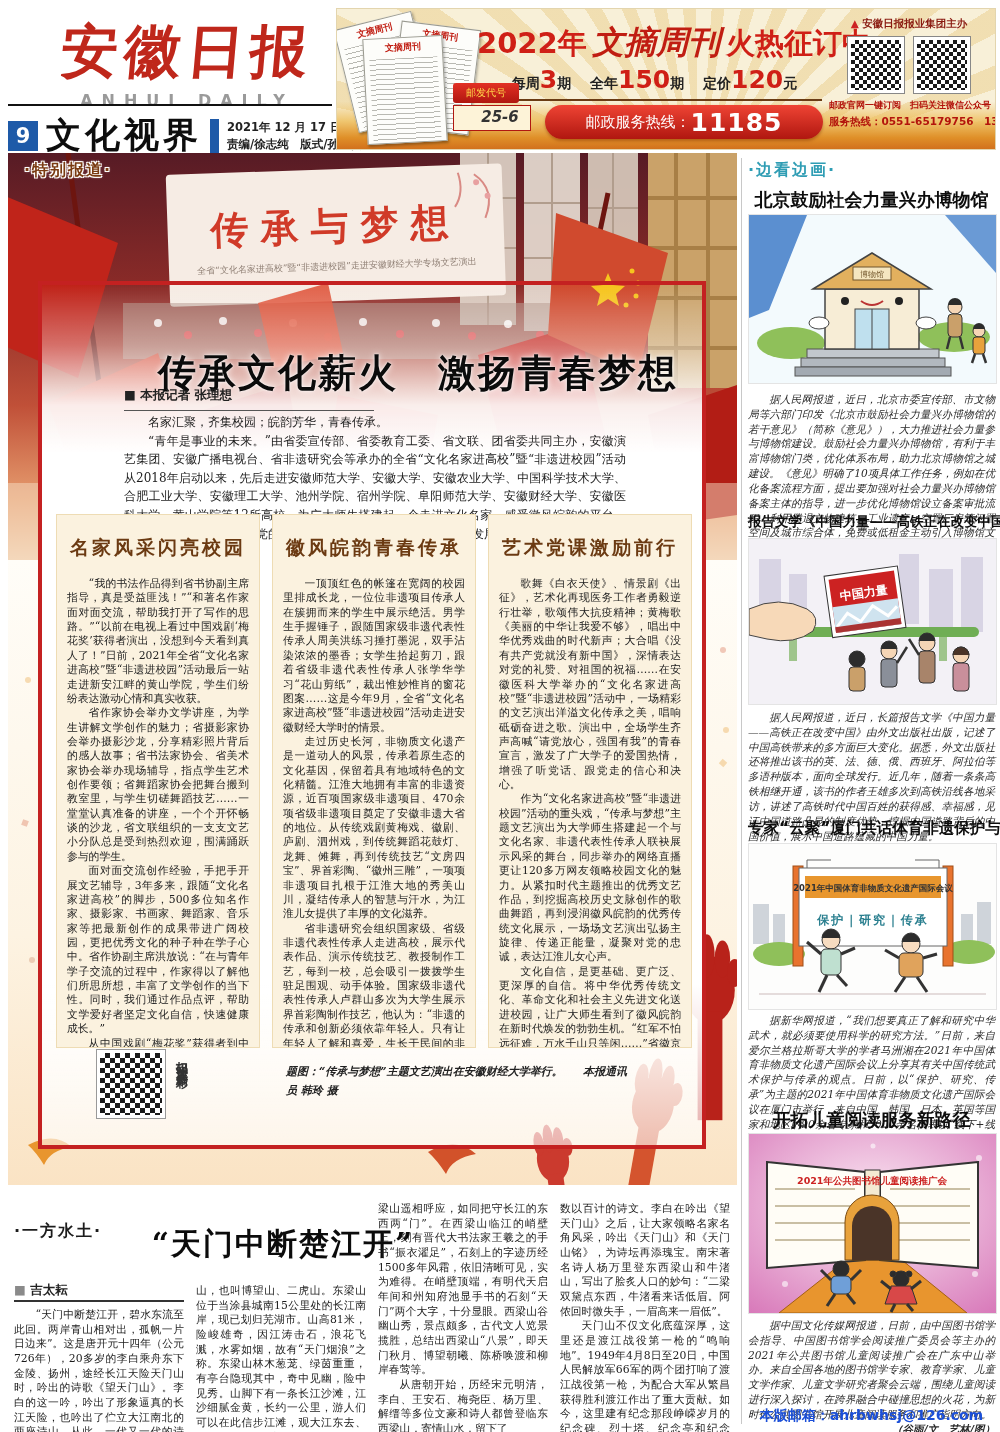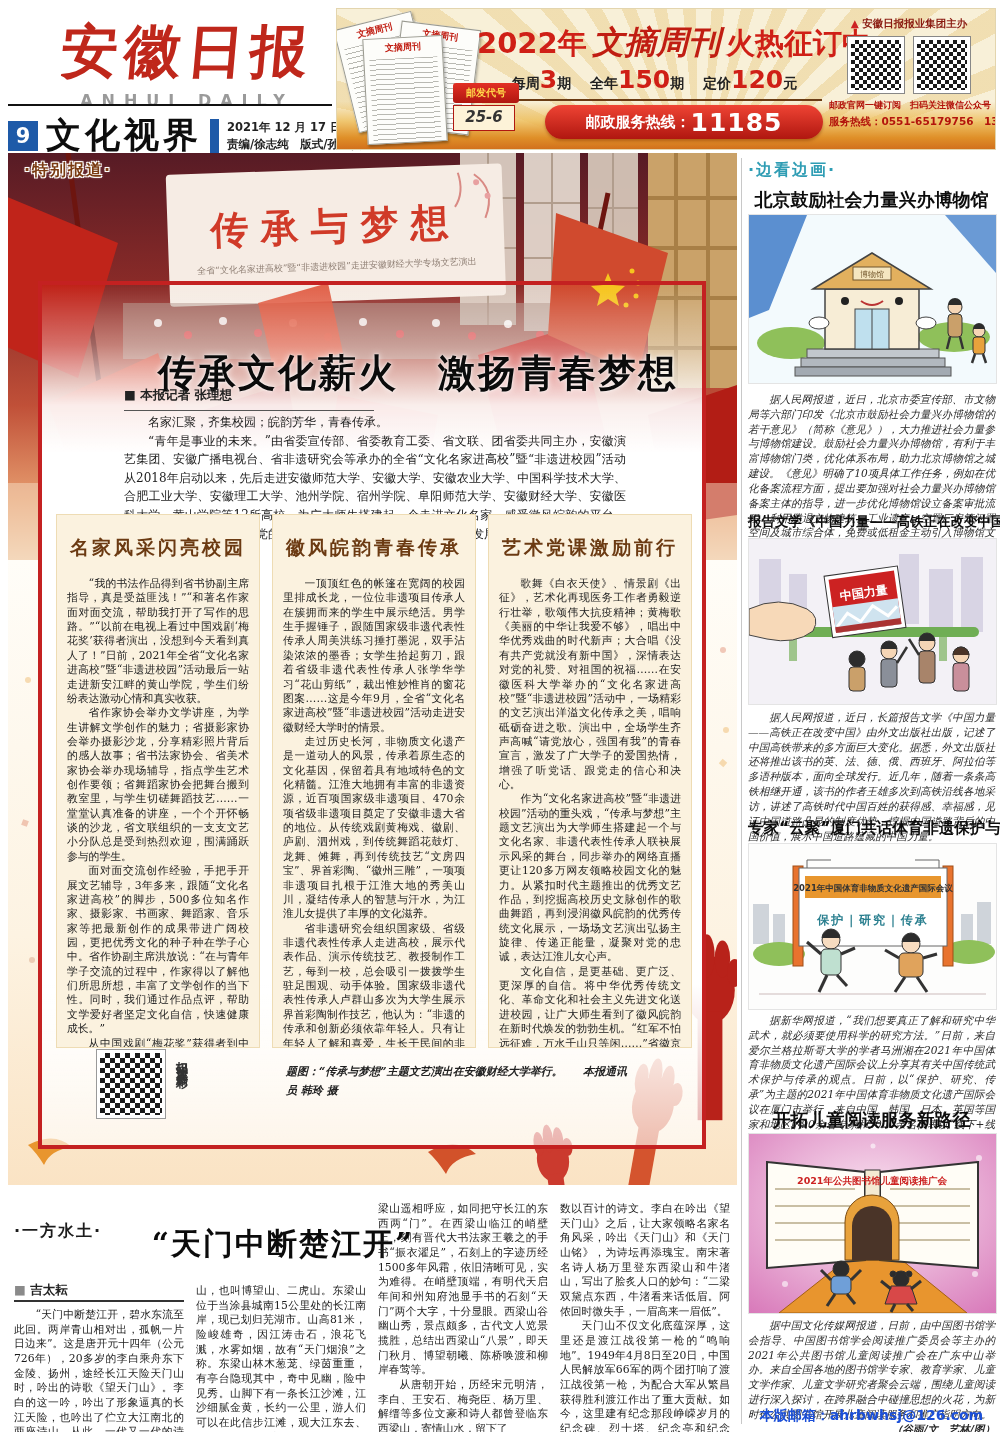--- a/index.html
+++ b/index.html
@@ -35,24 +35,24 @@
            background:repeating-linear-gradient(180deg,#b9b9b2 0 1px,transparent 1px 5px);}
   .ad-title{white-space:nowrap;color:#cf1f16;font-weight:900;}
   .ad-year{font-size:29px;}
   .ad-brand{font-family:"DejaVu Serif",serif;font-style:italic;font-size:32px;color:#c01d12;}
   .ad-slogan{font-size:29px;}
   .ad-stats{white-space:nowrap;color:#222;font-weight:bold;font-size:14px;}
   .ad-stats b{color:#cf1f16;font-size:25px;font-weight:900;}
   .ribbon{background:linear-gradient(180deg,#ef4434,#b01710);color:#fff;border-radius:18px;
           display:flex;align-items:center;justify-content:center;white-space:nowrap;
           box-shadow:0 2px 3px rgba(120,40,0,.4);}
-  .postal-flag{background:linear-gradient(180deg,#e23024,#b01710);color:#ffd84a;font-weight:bold;
+  .postal-flag{background:linear-gradient(180deg,#e23024,#b01710);color:#ffd84a;font-weight:normal;
                font-size:10px;text-align:center;line-height:20px;border-radius:3px;}
   .postal-code{background:#fdf3d8;border:1px solid #b01710;color:#333;font-weight:bold;
-               font-style:italic;font-size:15px;text-align:center;line-height:22px;}
+               font-style:italic;font-size:15px;text-align:center;line-height:22px;padding-left:16px;}
   .qr{background:repeating-conic-gradient(#1a1a1a 0% 25%,#fff 0% 50%) 0 0/8px 8px #fff;
       border:3px solid #fff;outline:1px solid #888;}
   .ad-org{color:#8a1a10;font-weight:bold;font-size:10.5px;white-space:nowrap;}
   .ad-small{color:#b3140c;font-weight:bold;}
 
   
   .tag-label{font-weight:bold;font-size:16px;letter-spacing:2px;}
   #tag-special{color:#7a3b12;text-shadow:0 0 3px #fff,1px 1px 0 #fff,-1px -1px 0 #fff,1px -1px 0 #fff,-1px 1px 0 #fff;}
   #main-frame{left:38px;top:281px;width:660px;height:860px;border:4px solid #c42121;
       background:linear-gradient(180deg,rgba(255,255,255,0) 0px,rgba(255,255,255,.35) 60px,
@@ -142,21 +142,21 @@
       　<span>定价</span><b>120</b><span>元</span>
     </div>
     <div class="abs" style="left:150px;top:90px;width:335px;height:2px;background:#6b3c14;"></div>
 
     <div class="abs" style="left:116px;top:74px;">
       <div class="postal-flag" style="width:66px;height:20px;">邮发代号</div>
       <div class="postal-code" style="width:60px;height:24px;margin-top:2px;">25-6</div>
     </div>
 
     <div class="abs ribbon" style="left:208px;top:96px;width:278px;height:34px;">
-      <span style="font-size:15px;font-weight:bold;">邮政服务热线：</span>
+      <span style="font-size:15px;font-weight:normal;">邮政服务热线：</span>
       <span style="font-size:25px;font-weight:900;letter-spacing:1px;">11185</span>
     </div>
 
     <div class="abs" style="left:492px;top:8px;width:160px;text-align:center;">
       <div class="ad-org"><span style="color:#c22;">▲</span> <span>安徽日报报业集团主办</span></div>
       <div style="display:flex;justify-content:center;gap:10px;margin-top:6px;">
         <div class="qr" style="width:50px;height:50px;"></div>
         <div class="qr" style="width:50px;height:50px;"></div>
       </div>
       <div class="ad-small" style="font-size:9px;margin-top:6px;white-space:nowrap;">邮政官网一键订阅　扫码关注微信公众号</div>

